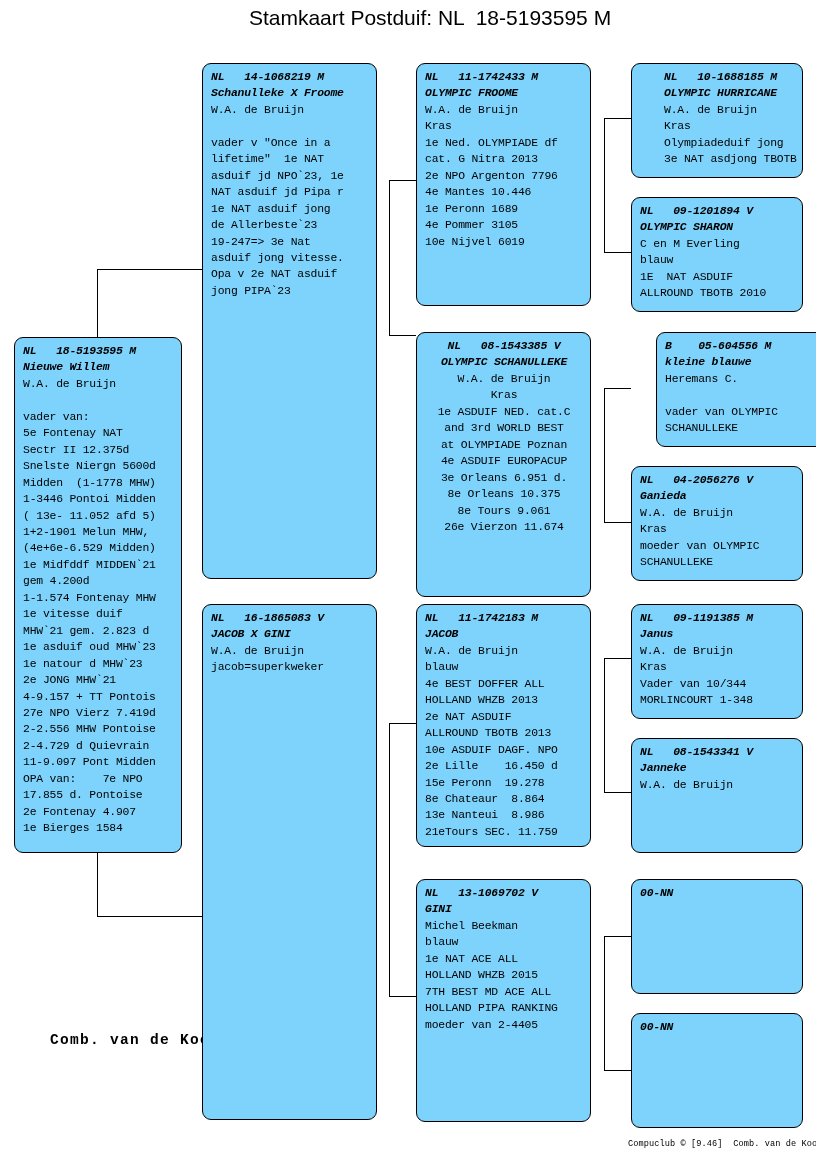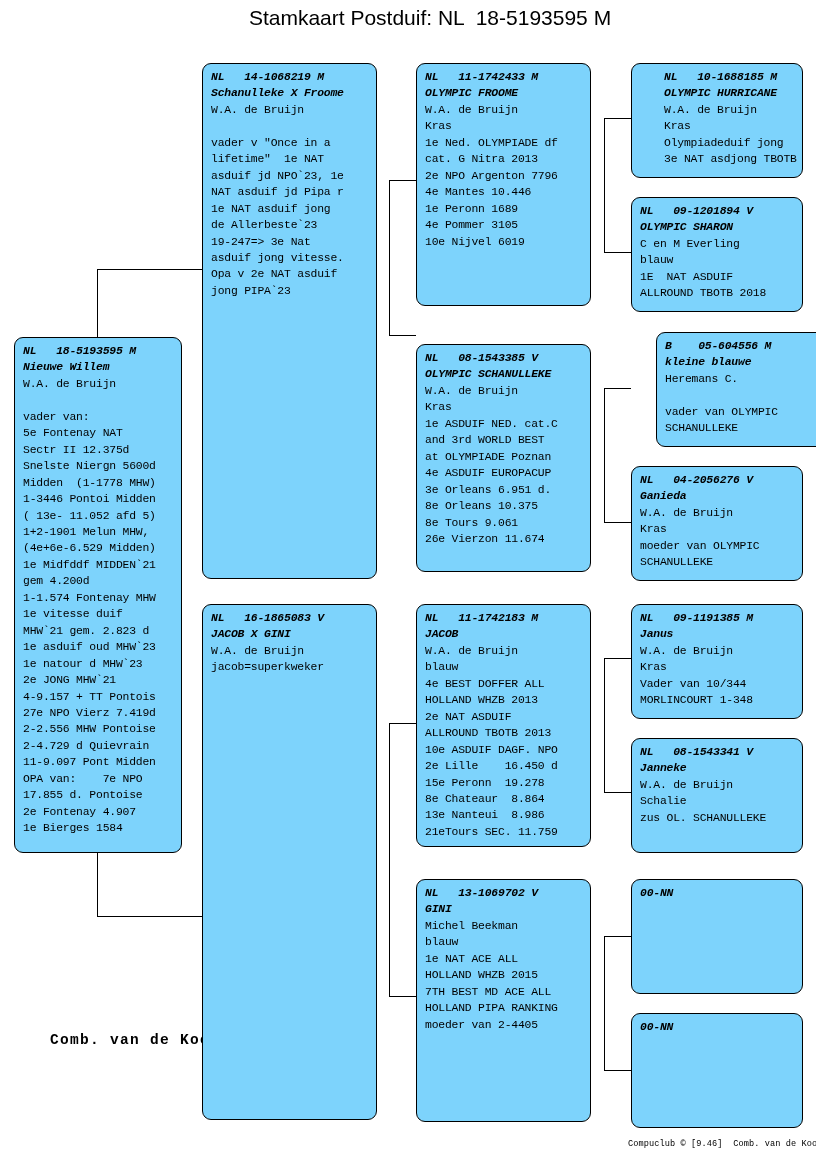--- a/index.html
+++ b/index.html
@@ -199,21 +199,21 @@
         <div class="line">1e Ned. OLYMPIADE df</div>
         <div class="line">cat. G Nitra 2013</div>
         <div class="line">2e NPO Argenton 7796</div>
         <div class="line">4e Mantes 10.446</div>
         <div class="line">1e Peronn 1689</div>
         <div class="line">4e Pommer 3105</div>
         <div class="line">10e Nijvel 6019</div>
       </div>
   </div>
 
-  <div class="card" id="card-gp-1" style="left:416px; top:344px; width:175px; height:228px;">
+  <div class="card" id="card-gp-1" style="left:416px; top:332px; width:175px; height:265px;text-align:center;">
     <div class="line ring">NL   08-1543385 V</div>
     <div class="line name">OLYMPIC SCHANULLEKE</div>
     <div class="line">W.A. de Bruijn</div>
     <div>
         <div class="line">Kras</div>
         <div class="line">1e ASDUIF NED. cat.C</div>
         <div class="line">and 3rd WORLD BEST</div>
         <div class="line">at OLYMPIADE Poznan</div>
         <div class="line">4e ASDUIF EUROPACUP</div>
         <div class="line">3e Orleans 6.951 d.</div>
@@ -267,21 +267,21 @@
       </div>
   </div>
 
   <div class="card" id="card-ggp-1" style="left:631px; top:197px; width:172px; height:115px;">
     <div class="line ring">NL   09-1201894 V</div>
     <div class="line name">OLYMPIC SHARON</div>
     <div class="line">C en M Everling</div>
     <div>
         <div class="line">blauw</div>
         <div class="line">1E  NAT ASDUIF</div>
-        <div class="line">ALLROUND TBOTB 2018</div>
+        <div class="line">ALLROUND TBOTB 2010</div>
       </div>
   </div>
 
   <div class="card" id="card-ggp-2" style="left:656px; top:332px; width:172px; height:115px;">
     <div class="line ring">B    05-604556 M</div>
     <div class="line name">kleine blauwe</div>
     <div class="line">Heremans C.</div>
     <div>
         <div class="line blank"></div>
         <div class="line">vader van OLYMPIC</div>
@@ -308,24 +308,20 @@
         <div class="line">Kras</div>
         <div class="line">Vader van 10/344</div>
         <div class="line">MORLINCOURT 1-348</div>
       </div>
   </div>
 
   <div class="card" id="card-ggp-5" style="left:631px; top:738px; width:172px; height:115px;">
     <div class="line ring">NL   08-1543341 V</div>
     <div class="line name">Janneke</div>
     <div class="line">W.A. de Bruijn</div>
-    <div>
-        <div class="line">Schalie</div>
-        <div class="line">zus OL. SCHANULLEKE</div>
-      </div>
   </div>
 
   <div class="card centered" id="card-ggp-6" style="left:631px; top:879px; width:172px; height:115px;">
     <div class="line ring">00-NN</div>
   </div>
 
   <div class="card centered" id="card-ggp-7" style="left:631px; top:1013px; width:172px; height:115px;">
     <div class="line ring">00-NN</div>
   </div>
 

